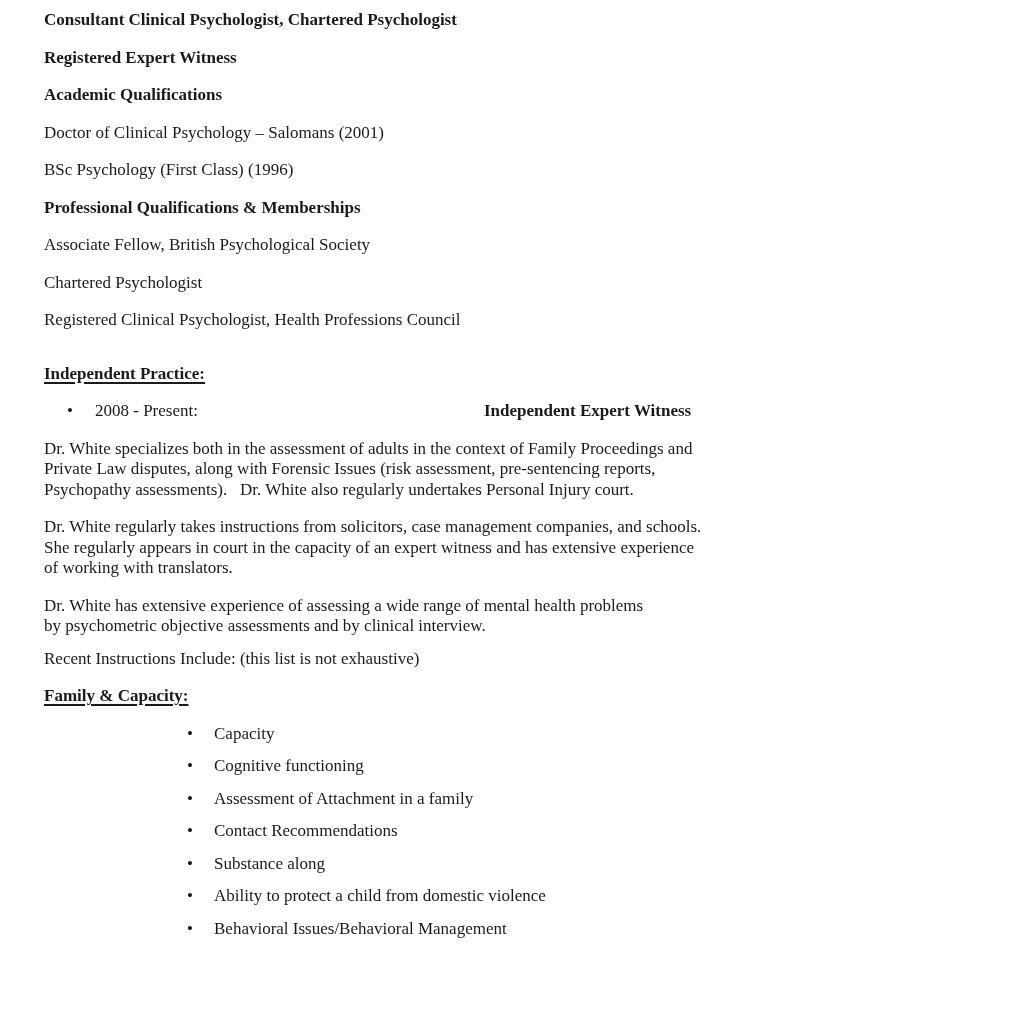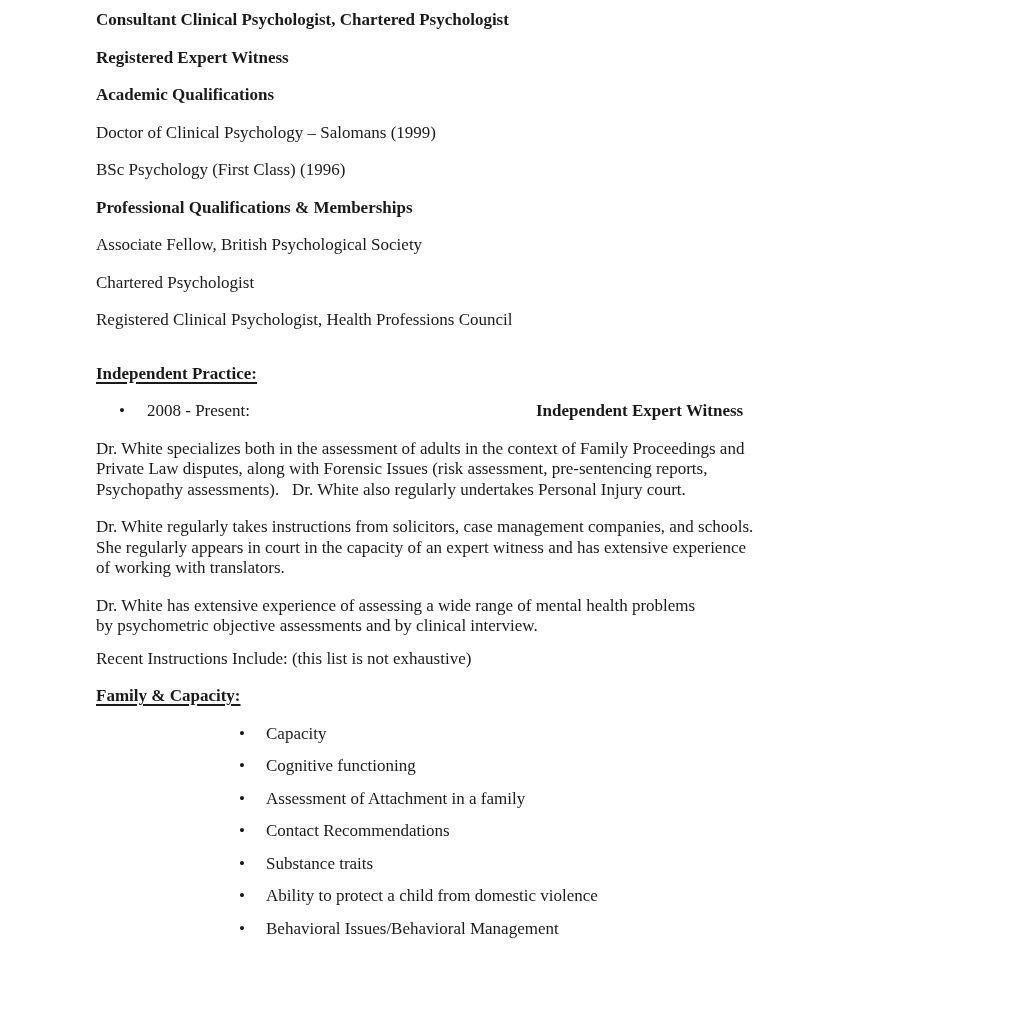--- a/index.html
+++ b/index.html
@@ -7,21 +7,21 @@
     padding: 0;
     width: 1024px;
     height: 1024px;
     background: #ffffff;
     overflow: hidden;
   }
   .page {
     box-sizing: border-box;
     width: 1024px;
     height: 1024px;
-    padding: 10px 100px 0 96px;
+    padding: 10px 100px 0 44px;
     font-family: "Liberation Serif", "DejaVu Serif", serif;
     font-size: 17px;
     color: #1a1a1a;
     overflow: hidden;
   }
   .line {
     margin: 0 0 17px 0;
     line-height: 20.5px;
   }
   .b { font-weight: bold; }
@@ -76,21 +76,21 @@
 </style>
 </head>
 <body>
 
 <div class="page">
 
   <p class="line b">Consultant Clinical Psychologist, Chartered Psychologist</p>
   <p class="line b">Registered Expert Witness</p>
 
   <p class="line b h-academic">Academic Qualifications</p>
-  <p class="line">Doctor of Clinical Psychology – Salomans (1999)</p>
+  <p class="line">Doctor of Clinical Psychology – Salomans (2001)</p>
   <p class="line">BSc Psychology (First Class) (1996)</p>
 
   <p class="line b">Professional Qualifications &amp; Memberships</p>
   <p class="line">Associate Fellow, British Psychological Society</p>
   <p class="line">Chartered Psychologist</p>
   <p class="line">Registered Clinical Psychologist, Health Professions Council</p>
 
   <p class="line b u h-independent">Independent Practice:</p>
 
   <div class="ip-row">
@@ -117,17 +117,17 @@
   </p>
 
   <p class="line">Recent Instructions Include: (this list is not exhaustive)</p>
 
   <p class="line b u">Family &amp; Capacity:</p>
 
   <div class="fc-item">Capacity</div>
   <div class="fc-item">Cognitive functioning</div>
   <div class="fc-item">Assessment of Attachment in a family</div>
   <div class="fc-item">Contact Recommendations</div>
-  <div class="fc-item">Substance traits</div>
+  <div class="fc-item">Substance along</div>
   <div class="fc-item">Ability to protect a child from domestic violence</div>
   <div class="fc-item">Behavioral Issues/Behavioral Management</div>
 
 </div>
 
 </body></html>

